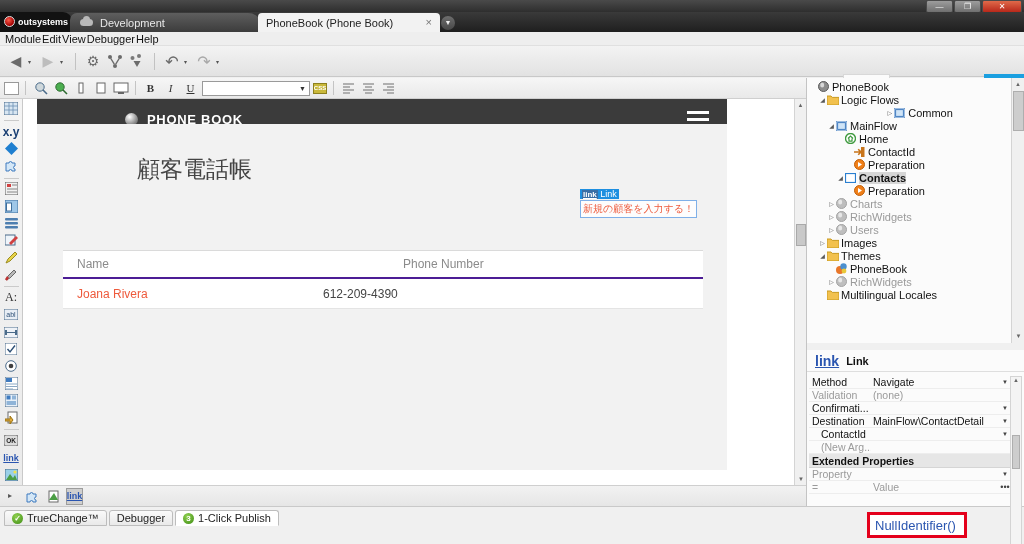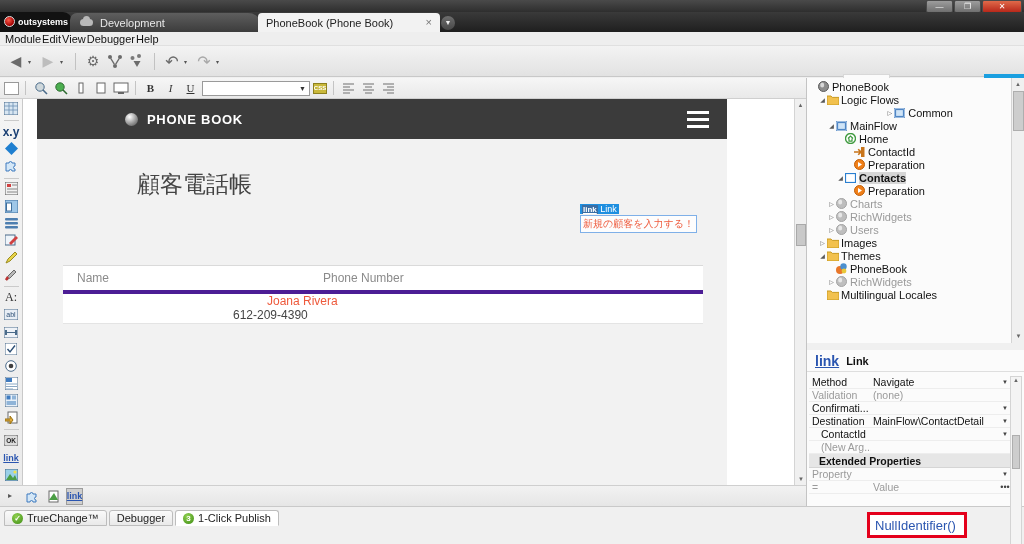--- a/index.html
+++ b/index.html
@@ -163,21 +163,21 @@
   }
   .sh-logo {
     width: 13px; height: 13px; border-radius: 50%; margin-left: 88px;
     background: radial-gradient(circle at 35% 30%, #fff, #8d8d8d 60%, #4a4a4a);
   }
   .sh-title { color: #fff; font-size: 13px; font-weight: bold; letter-spacing: .7px; margin-left: 9px; }
   .sh-burger { position: absolute; right: 18px; top: 12px; }
   .sh-burger i { display: block; width: 22px; height: 3px; background: #fff; margin-bottom: 4px; }
 
   .pagebody {
-    position: absolute; left: 14px; top: 40px; width: 690px; height: 346px;
+    position: absolute; left: 14px; top: 25px; width: 690px; height: 346px;
     background: #f2f2f2;
   }
   .jptitle {
     position: absolute; left: 100px; top: 30px;
     font-size: 23px; color: #444; font-weight: normal;
   }
   .linkwidget { position: absolute; left: 543px; top: 63px; }
   .lw-tag {
     display: inline-block; background: #1e8fe0; color: #fff; padding: 0 2px;
     font-size: 9px;
@@ -186,22 +186,22 @@
                 background: #3a6ea5; padding: 0 1px; }
   .lw-text {
     margin-top: 1px; border: 1px solid #7fb0e8; background: #fdfdfd;
     color: #ee5a3c; font-size: 10px; padding: 1px 2px; white-space: nowrap;
   }
 
   .datatable {
     position: absolute; left: 26px; top: 126px; width: 640px; background: #fff;
     border-top: 1px solid #dadada;
   }
-  .dt-head { display: flex; height: 28px; align-items: center; border-bottom: 4px solid #4c1d95; }
-  .dt-row  { display: flex; height: 30px; align-items: center; border-bottom: 1px solid #e4e4e4; flex-direction: column; }
+  .dt-head { display: flex; height: 28px; align-items: center; border-bottom: 2px solid #4c1d95; justify-content: space-between; }
+  .dt-row  { display: flex; height: 30px; align-items: center; border-bottom: 1px solid #e4e4e4; }
   .dt-c1 { width: 260px; padding-left: 14px; }
   .dt-c2 { width: 300px; }
   .dt-head .dt-c1, .dt-head .dt-c2 { color: #8b8b8b; font-size: 12px; }
   .dt-row .dt-c1 { color: #ee5a3c; font-size: 12px; }
   .dt-row .dt-c2 { color: #444; font-size: 12px; }
 
   .vscroll {
     position: absolute; right: 0; top: 99px; width: 12px; height: 386px;
     background: #f0f0f0; border-left: 1px solid #d4d4d4;
   }
@@ -264,21 +264,21 @@
   .prow { display: flex; height: 13px; align-items: center; border-bottom: 1px solid #ededed; font-size: 10.5px; }
   .pkey { width: 62px; padding-left: 3px; color: #111; white-space: nowrap; overflow: hidden; }
   .pkey.dim { color: #9a9a9a; }
   .pkey.ind { padding-left: 12px; }
   .pval { flex: 1; color: #111; position: relative; padding-left: 2px; white-space: nowrap; overflow: hidden; }
   .pval.dim { color: #9a9a9a; }
   .pcaret { width: 12px; text-align: center; font-size: 6px; color: #444; }
   .pdots { width: 12px; text-align: center; font-size: 9px; color: #444; }
   .sectionrow {
     height: 14px; background: #e6e6e6; display: flex; align-items: center;
-    padding-left: 10px; font-weight: bold; font-size: 10.5px; color: #111;
+    padding-left: 3px; font-weight: bold; font-size: 10.5px; color: #111;
     border-bottom: 1px solid #d5d5d5;
   }
   .redbox {
     position: absolute; left: 60px; top: 434px; width: 100px; height: 26px;
     border: 3px solid #e4001b; background: #fff; z-index: 9;
     display: flex; align-items: center; padding-left: 5px;
   }
   .redbox span { color: #2a55b0; font-size: 13px; }
   .propscroll { position: absolute; right: 2px; top: 298px; width: 12px; height: 198px; background: #f4f4f4; border: 1px solid #d4d4d4; }
   .propscroll .thumb { position: absolute; top: 58px; left: 1px; width: 8px; height: 34px; background: #cdcdcd; border: 1px solid #aeaeae; }

